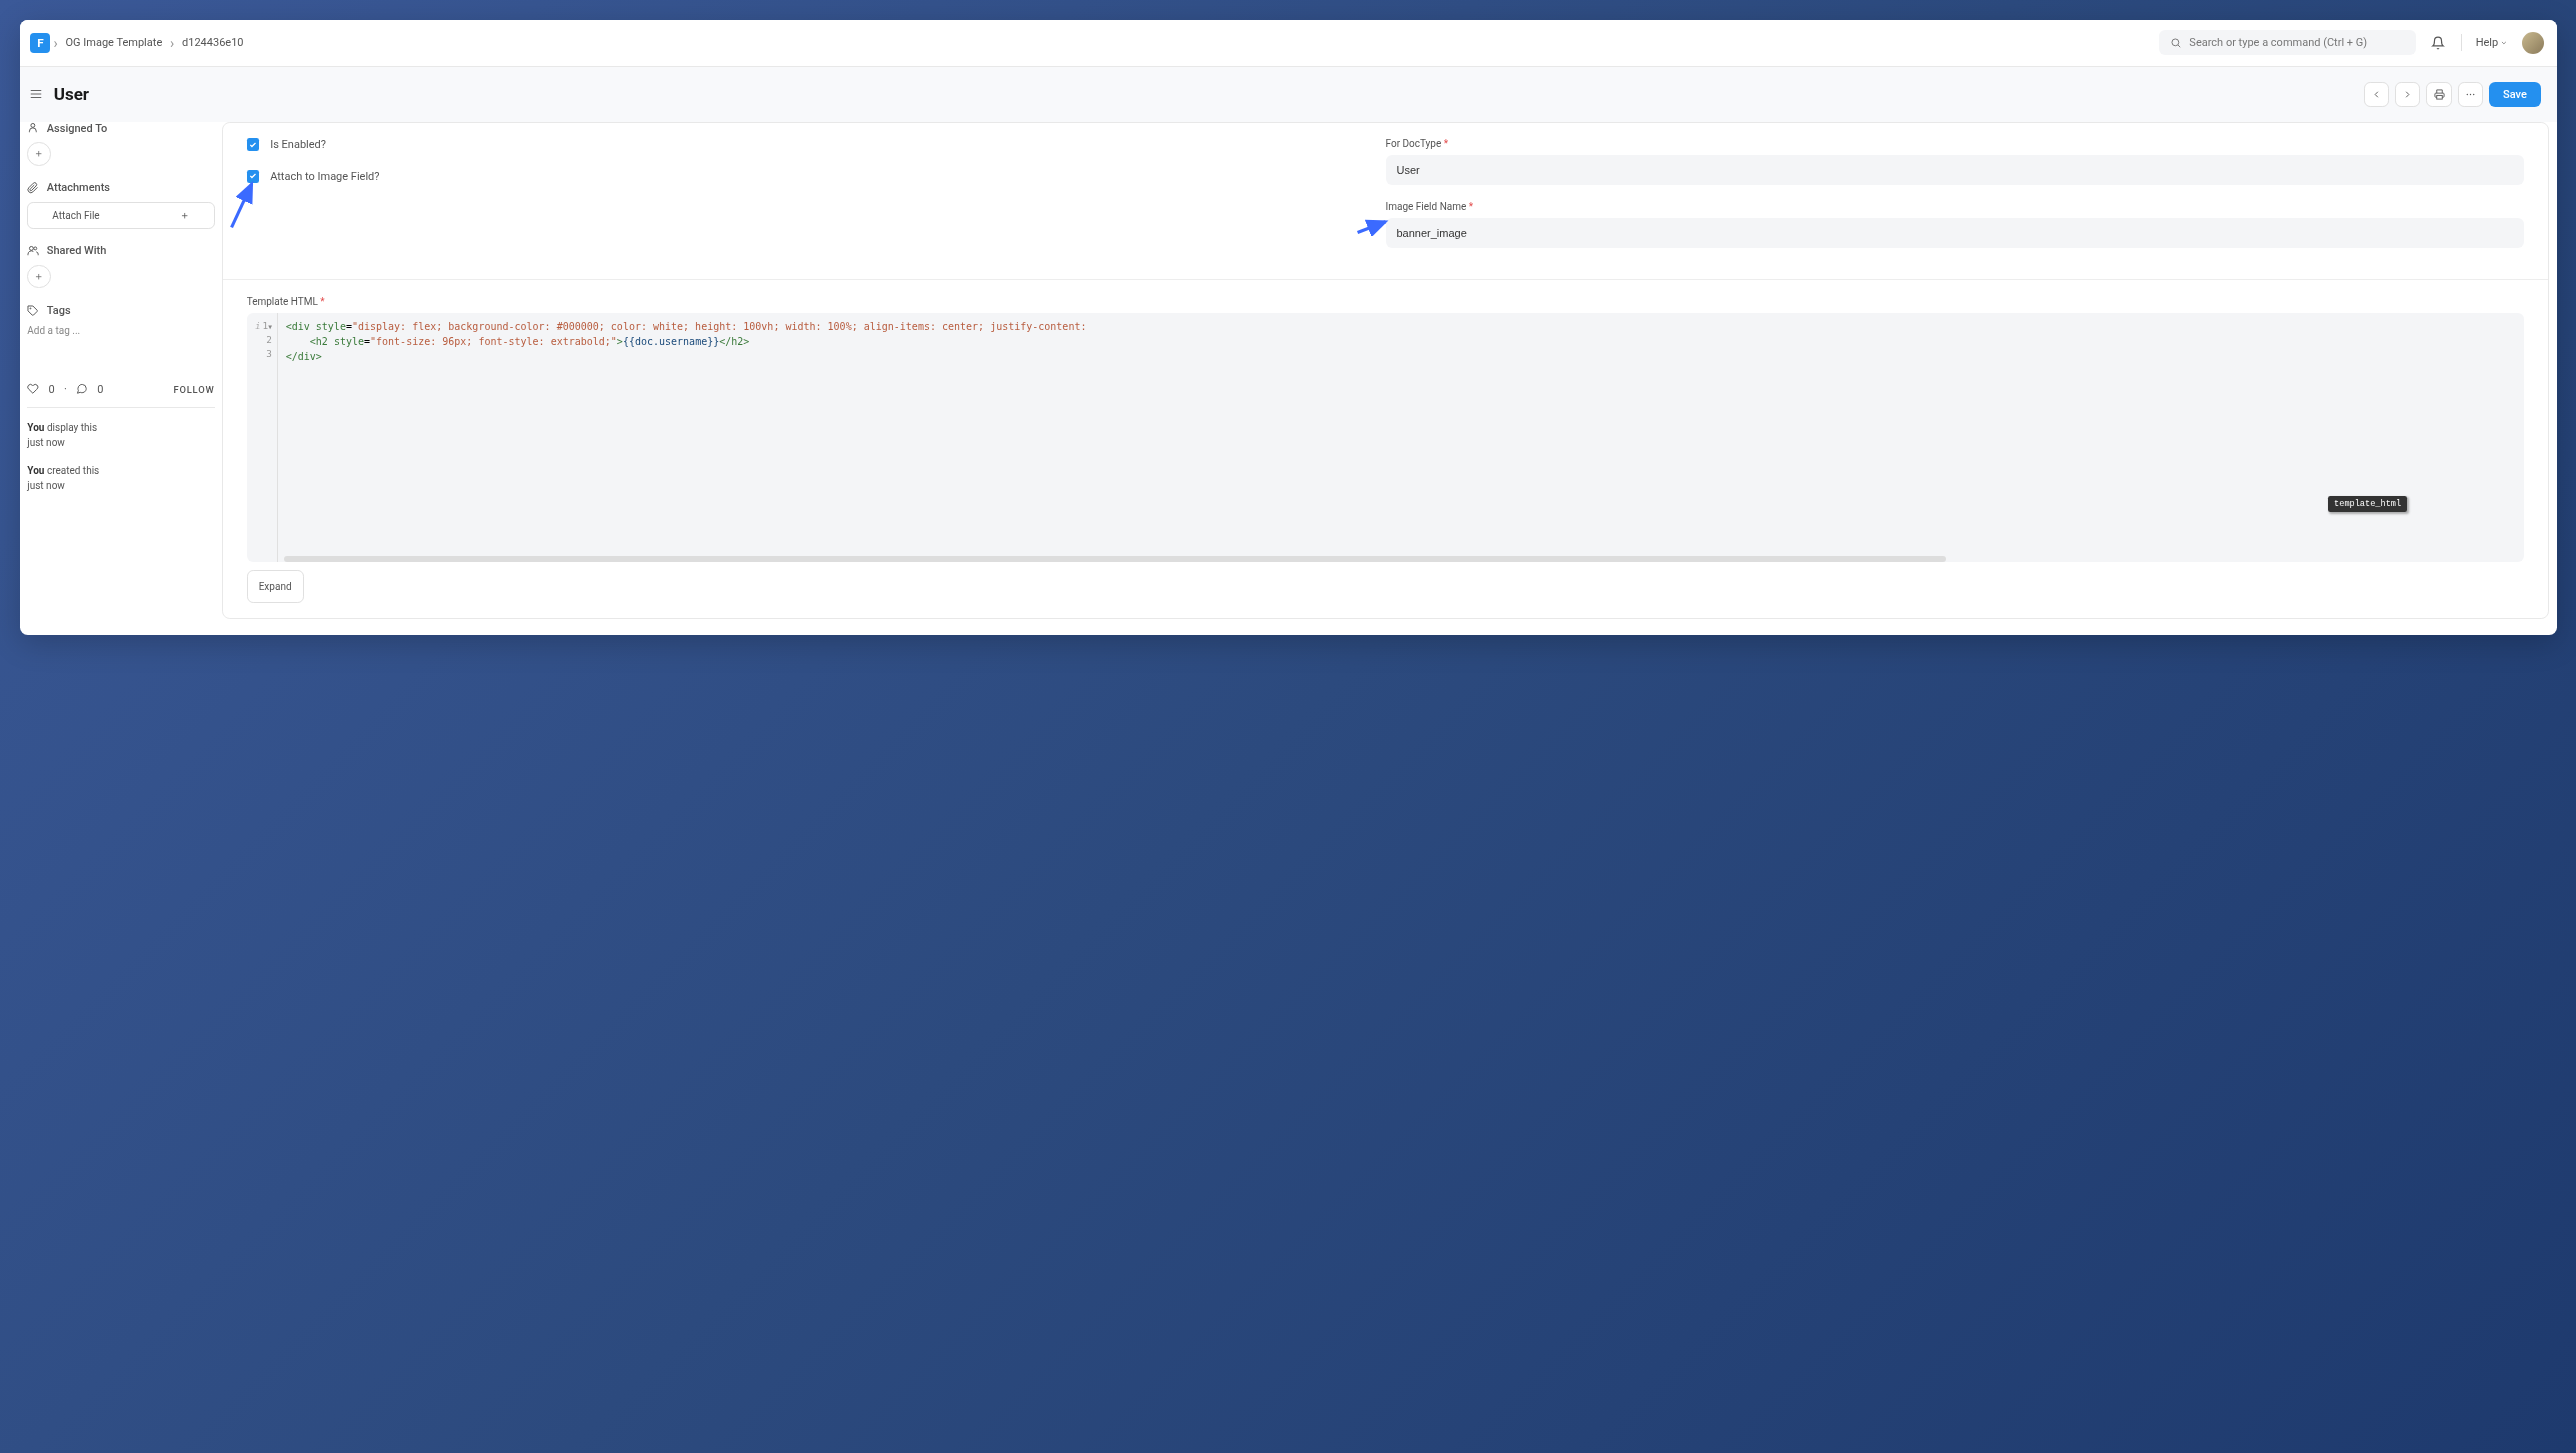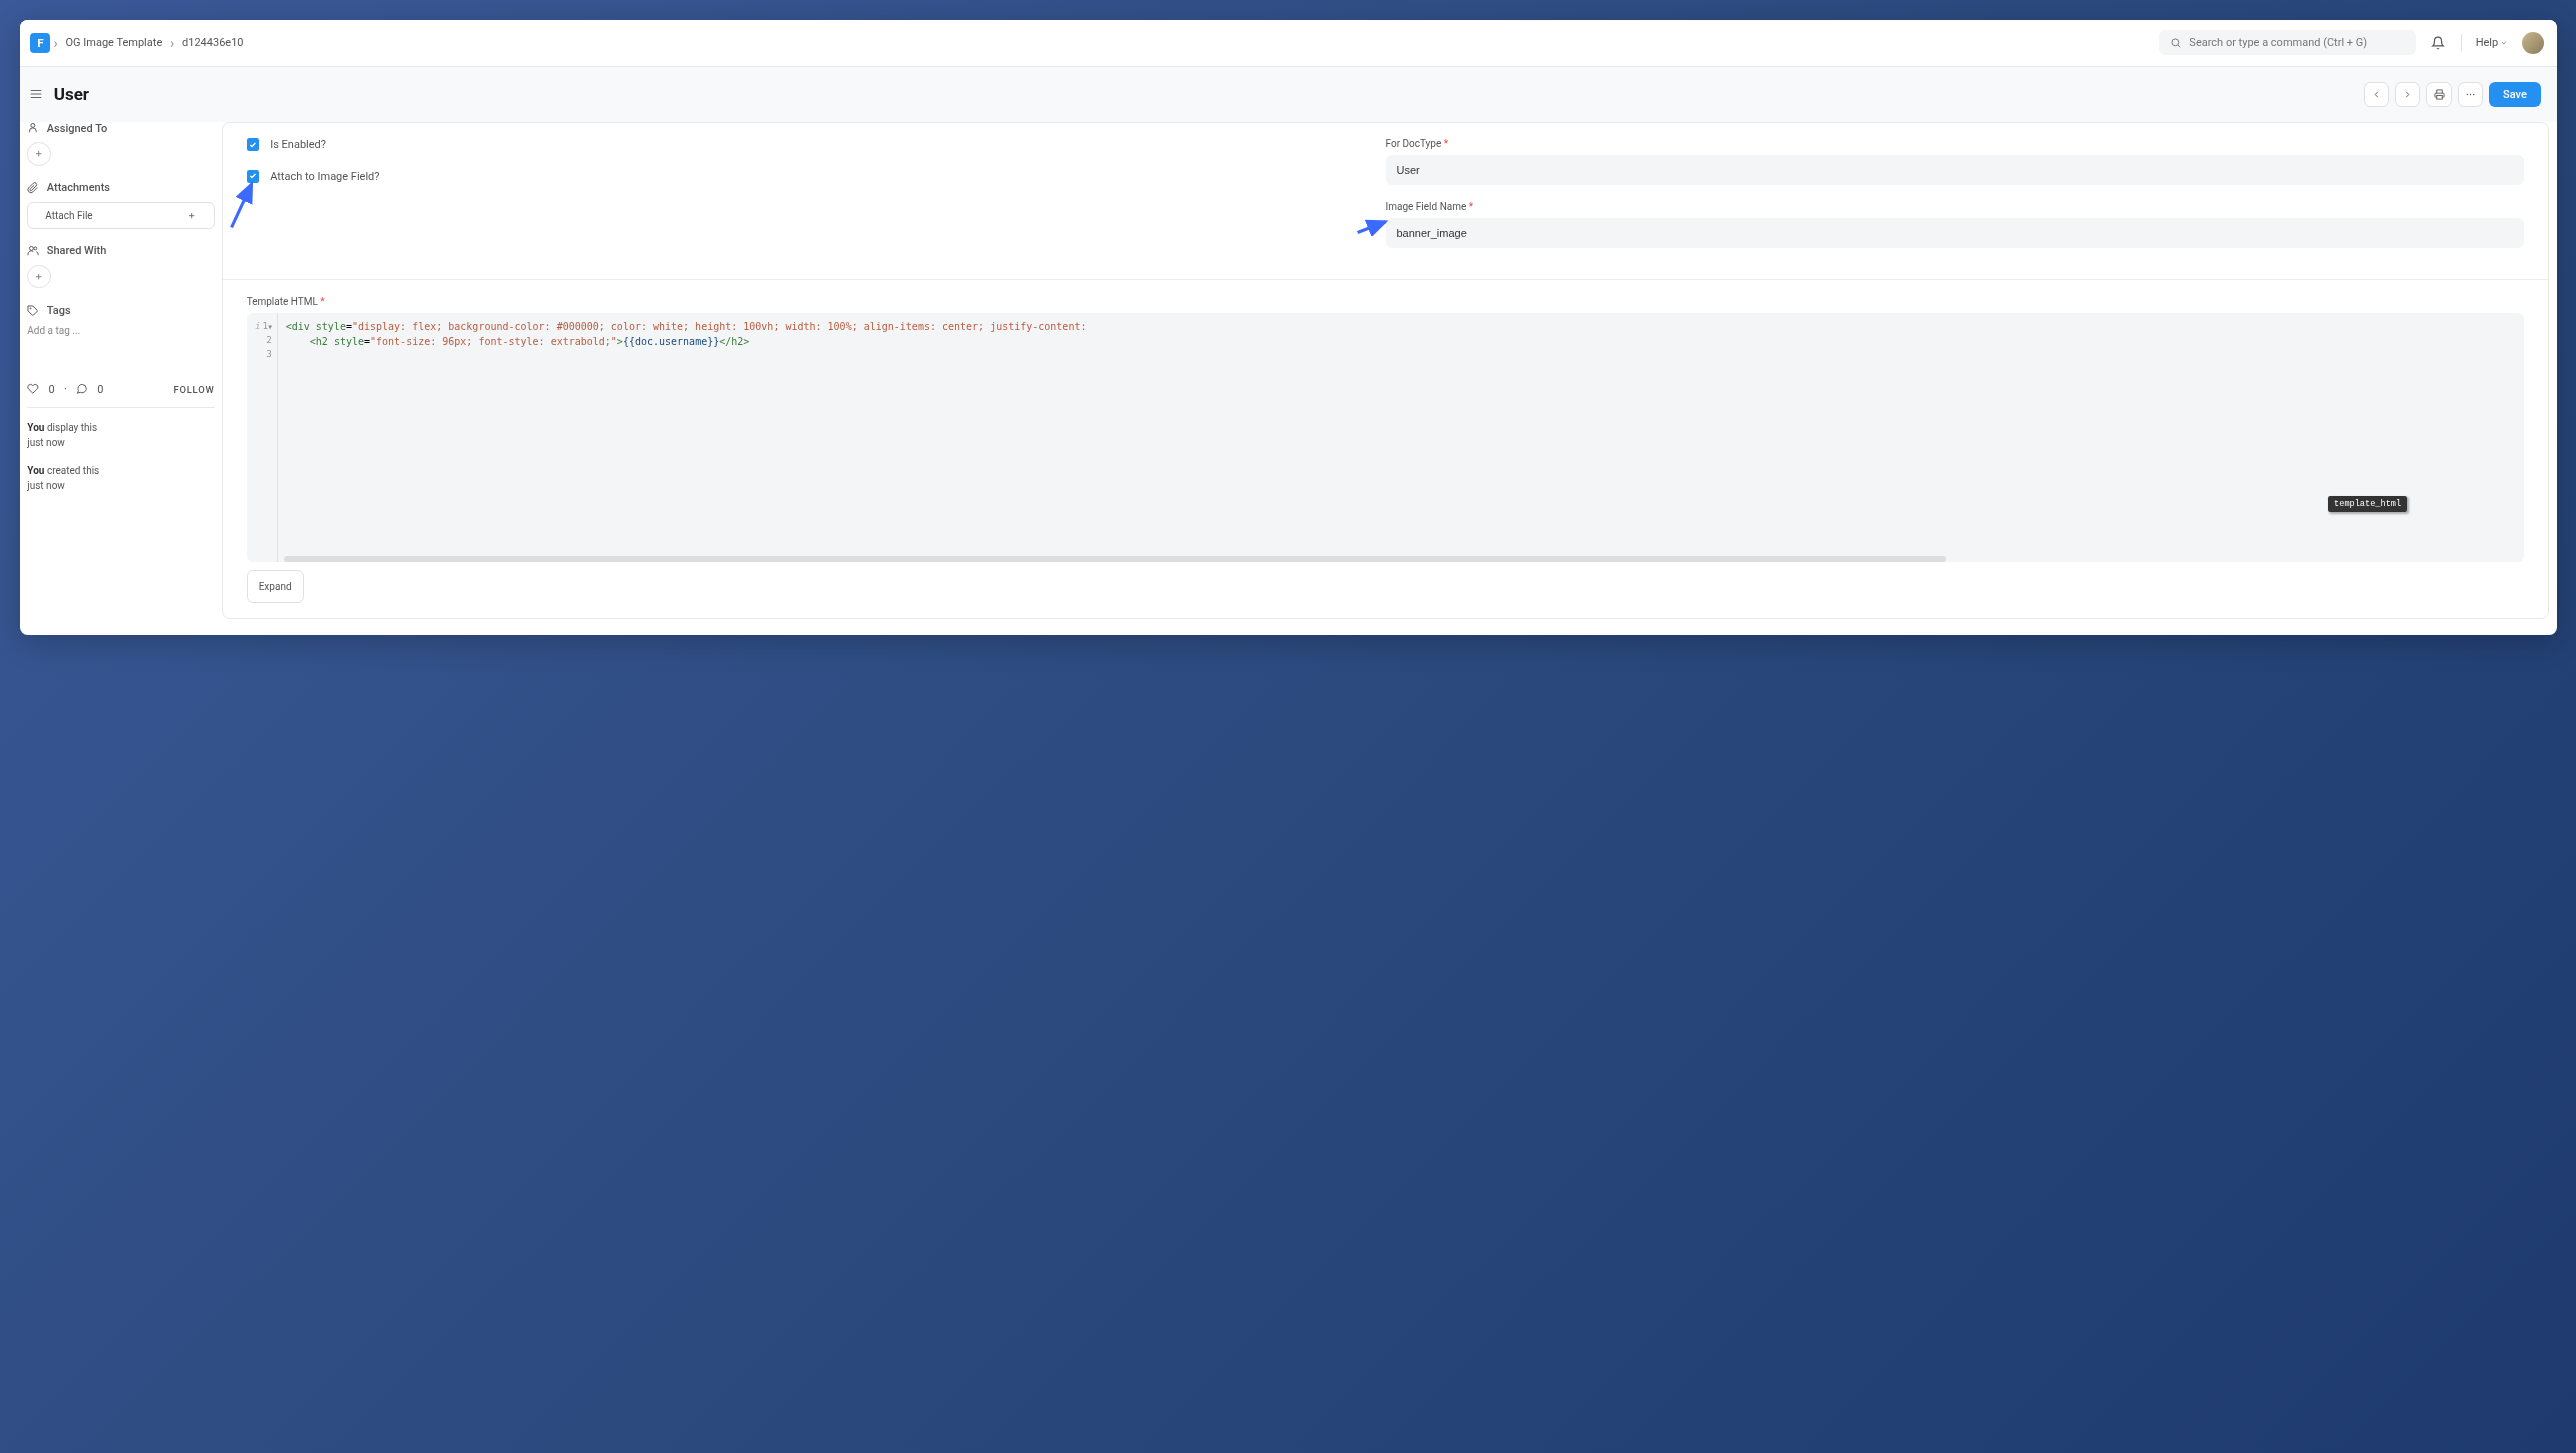--- a/index.html
+++ b/index.html
@@ -176,21 +176,21 @@
   background: #fff;
   cursor: pointer;
 }
 .attach-btn {
   height: 26.5px;
   border: 0.8px solid #e0e0e0;
   border-radius: 6.2px;
   display: flex;
   align-items: center;
   justify-content: space-between;
-  padding: 0 17px;
+  padding: 0 24px;
   font-size: 10px;
   color: #555;
   background: #fff;
   cursor: pointer;
 }
 .add-tag {
   font-size: 10px;
   color: #888;
 }
 .stats-row {
@@ -578,20 +578,21 @@
         </label>
         <div class="code-editor" style="position:relative;">
           <div class="code-gutter">
             <div><span class="info">i</span>1<span class="arrow">▼</span></div>
             <div>2</div>
             <div>3</div>
           </div>
           <div class="code-content">
             <div><span class="cm-tag">&lt;div</span> <span class="cm-attr">style</span>=<span class="cm-string">"display: flex; background-color: #000000; color: white; height: 100vh; width: 100%; align-items: center; justify-content:</span></div>
             <div>&nbsp;&nbsp;&nbsp;&nbsp;<span class="cm-tag">&lt;h2</span> <span class="cm-attr">style</span>=<span class="cm-string">"font-size: 96px; font-style: extrabold;"</span><span class="cm-tag">&gt;</span><span class="cm-var">{{doc.username}}</span><span class="cm-tag">&lt;/h2&gt;</span></div>
+            <div><span class="cm-tag">&lt;/div&gt;</span></div>
           </div>
           <div class="scroll-bar"></div>
           <div class="tooltip">template_html</div>
         </div>
         <div class="expand-btn">Expand</div>
       </div>
     </div>
 
   </div>
 </div>

